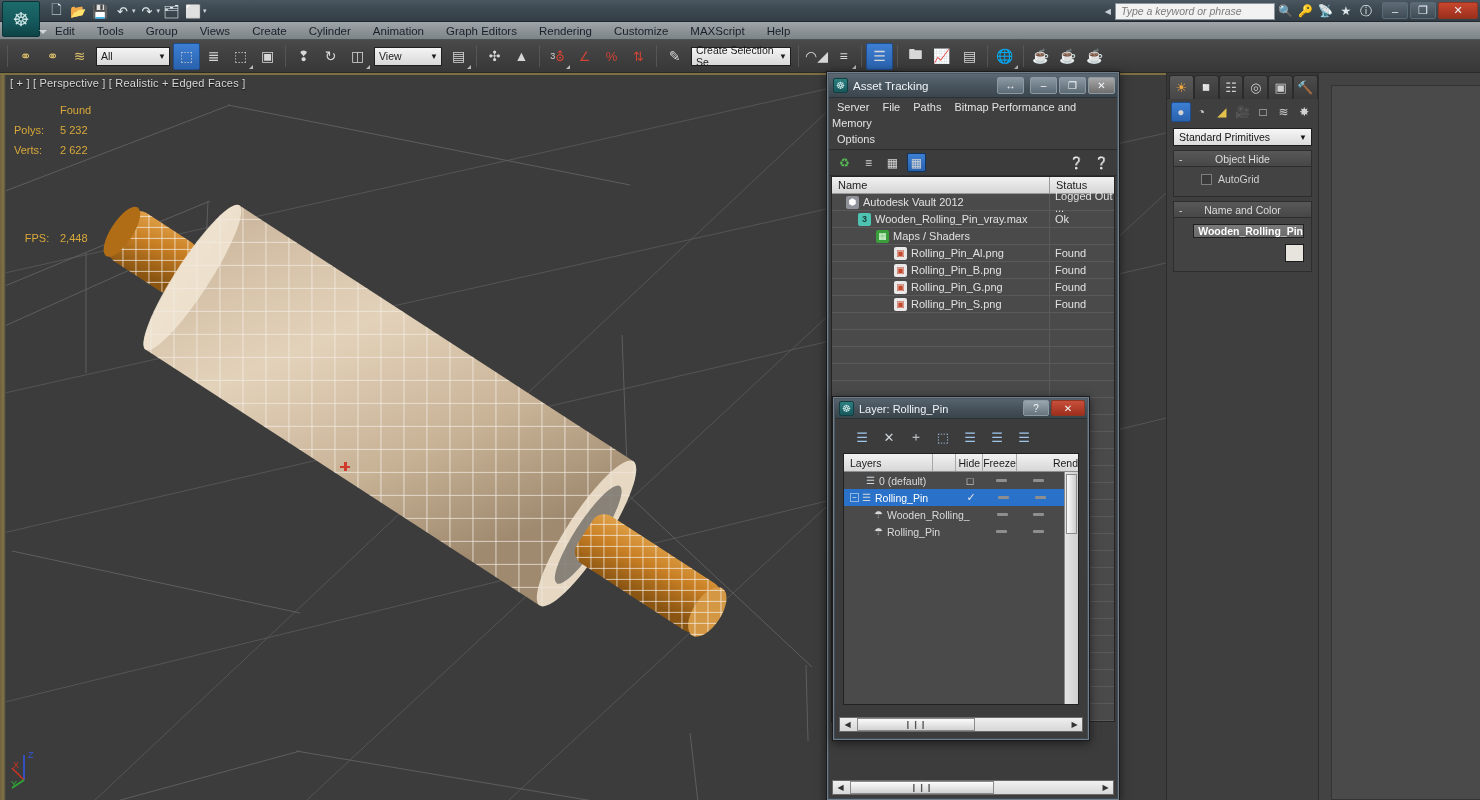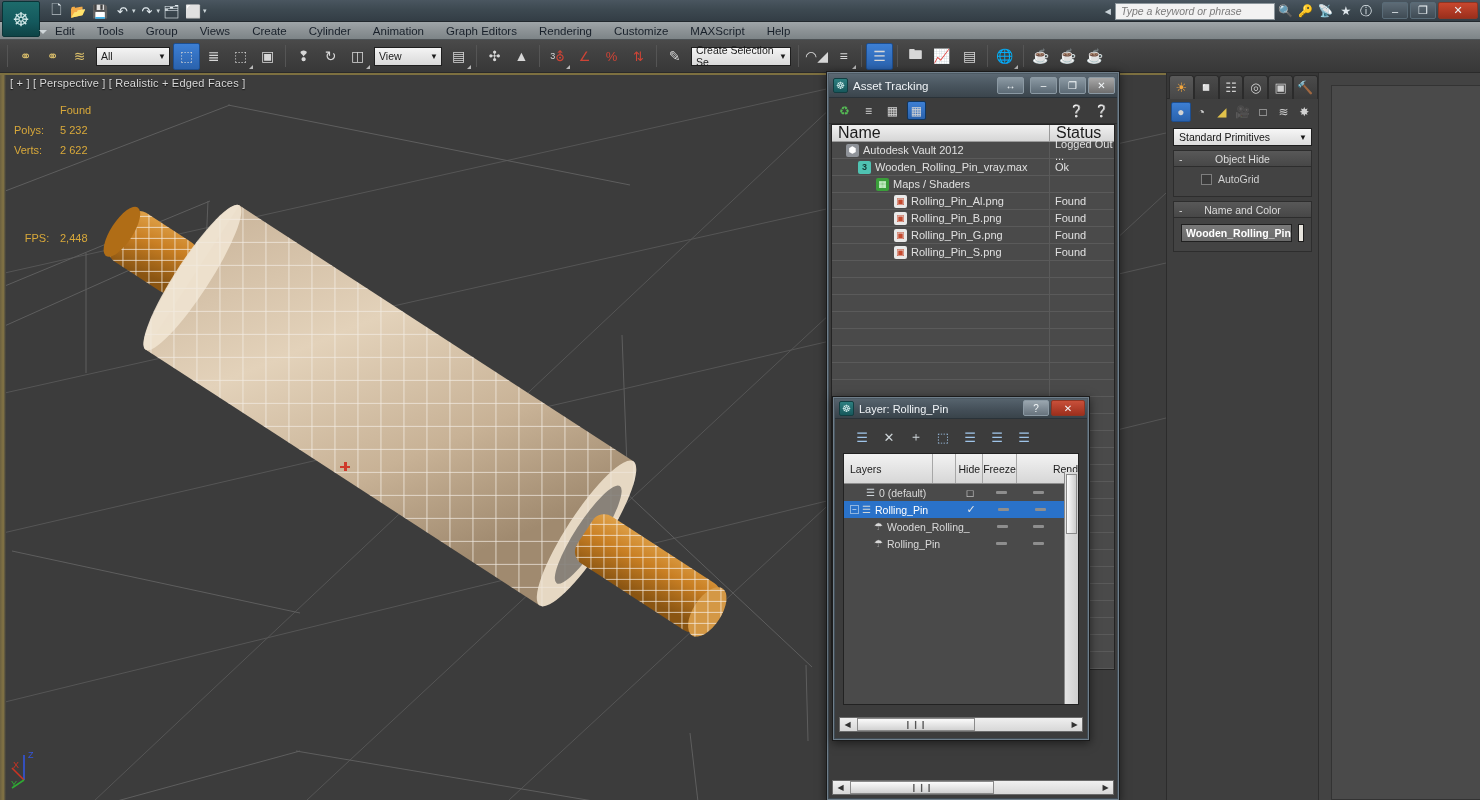--- a/index.html
+++ b/index.html
@@ -141,21 +141,21 @@
   .rollout-head .minus { position: absolute; left: 5px; color: #dcdcdc; }
   .rollout-body { padding: 4px 5px 6px 5px; }
   .chk-row { display: flex; align-items: center; gap: 6px; padding: 2px 0 5px 22px; }
   .chk { width: 11px; height: 11px; background: #3a3a3a; border: 1px solid #7e7e7e; }
   .chk-lbl { color: #d0d0d0; font-size: 10.5px; }
   .btn-grid { display: grid; grid-template-columns: 1fr 1fr; gap: 3px; }
   .prim-btn {
     height: 17px; background: linear-gradient(180deg,#4e4e4e,#3f3f3f); border: 1px solid #2b2b2b;
     color: #d7d7d7; font-size: 10.5px; display: flex; align-items: center; justify-content: center;
   }
-  .namecolor-row { display: flex; gap: 6px; align-items: flex-end; padding: 2px 2px 3px 2px; }
+  .namecolor-row { display: flex; gap: 6px; align-items: flex-end; padding: 2px 2px 3px 2px; flex-direction: column; }
   .name-field {
     flex: 1; height: 18px; background: linear-gradient(180deg,#7a7a7a,#6a6a6a); border: 1px solid #202020;
     color: #fff; font-size: 10.5px; font-weight: bold; display: flex; align-items: center; padding-left: 4px;
   }
   .color-swatch { width: 19px; height: 18px; background: #e7e4dd; border: 1px solid #1c1c1c; }
 
   
   .gutter { position: absolute; left: 1318px; top: 73px; width: 162px; height: 727px; background: #434343;
             border-left: 1px solid #2e2e2e; }
   .gutter-inner { position: absolute; left: 12px; top: 12px; right: -1px; bottom: 0; background: #4a4a4a;
@@ -199,21 +199,21 @@
   .at-toolbar {
     height: 26px; background: #3c3c3c; display: flex; align-items: center; padding: 0 6px; gap: 5px;
     position: relative; border-bottom: 1px solid #2e2e2e;
   }
   .at-tb { width: 19px; height: 19px; display: flex; align-items: center; justify-content: center;
            font-size: 12px; color: #d4d4d4; border-radius: 2px; }
   .at-tb.on { background: linear-gradient(180deg,#3d7fd4,#2a62ad); border: 1px solid #10365f; }
   .at-tb-right { position: absolute; right: 6px; display: flex; gap: 6px; }
   .at-table { background: #4a4a4a; margin: 0 2px; border: 1px solid #242424; }
   .at-hdr { display: flex; height: 17px; background: linear-gradient(180deg,#f1f1f1,#d6d6d6); border-bottom: 1px solid #9a9a9a; }
-  .at-hdr div { font-size: 16px; color: #1b1b1b; display: flex; align-items: center; padding-left: 6px; }
+  .at-hdr div { font-size: 11px; color: #1b1b1b; display: flex; align-items: center; padding-left: 6px; }
   .at-hdr .c1 { width: 218px; border-right: 1px solid #9a9a9a; }
   .at-hdr .c2 { flex: 1; }
   .at-row { display: flex; height: 17px; border-bottom: 1px solid #5a5a5a; }
   .at-row .c1 { width: 218px; border-right: 1px solid #5a5a5a; display: flex; align-items: center;
                 color: #e0e0e0; font-size: 11px; }
   .at-row .c2 { flex: 1; display: flex; align-items: center; color: #e0e0e0; font-size: 11px; padding-left: 5px; }
   .at-row.empty { height: 17px; }
   .rowicon { width: 13px; height: 13px; margin-right: 4px; display: inline-flex; align-items: center;
              justify-content: center; font-size: 9px; border-radius: 2px; flex: none; }
   .ic-vault { background: #8f9399; color: #fff; }
@@ -243,21 +243,21 @@
   .ly-wbtn { width: 26px; height: 16px; border: 1px solid #8b99a3; border-radius: 2px;
              background: linear-gradient(180deg,#9aa6af,#67737d); color: #f2f6f8; font-size: 10px;
              display: flex; align-items: center; justify-content: center; }
   .ly-wbtn.close { background: linear-gradient(180deg,#c8503a,#9c2f1d); border-color: #8e3523; width: 34px; }
   .ly-body { background: #3c3c3c; padding: 5px 4px 4px 4px; height: calc(100% - 20px); position: relative; }
   .ly-toolbar { height: 26px; display: flex; align-items: center; gap: 9px; padding-left: 14px; }
   .ly-tb { width: 18px; height: 18px; display: flex; align-items: center; justify-content: center;
            color: #cfd6da; font-size: 13px; }
   .ly-table { margin: 3px 4px 0 4px; background: #4a4a4a; border: 1px solid #222; height: 252px;
               position: relative; overflow: hidden; }
-  .ly-hdr { display: flex; height: 30px; background: linear-gradient(180deg,#f2f2f2,#d7d7d7);
+  .ly-hdr { display: flex; height: 18px; background: linear-gradient(180deg,#f2f2f2,#d7d7d7);
             border-bottom: 1px solid #8e8e8e; }
   .ly-hdr div { font-size: 10.5px; color: #1b1b1b; display: flex; align-items: center; }
   .ly-hdr .h-name { width: 112px; padding-left: 6px; border-right: 1px solid #a7a7a7; }
   .ly-hdr .h-blank { width: 30px; border-right: 1px solid #a7a7a7; }
   .ly-hdr .h-hide { width: 34px; justify-content: center; border-right: 1px solid #a7a7a7; }
   .ly-hdr .h-freeze { width: 40px; justify-content: center; border-right: 1px solid #a7a7a7; }
   .ly-hdr .h-render { flex: 1; padding-left: 4px; margin-left: 32px; }
   .ly-row { display: flex; height: 17px; align-items: center; }
   .ly-row.sel { background: #2a72c9; }
   .ly-row .r-name { width: 112px; display: flex; align-items: center; color: #dadada; font-size: 10.5px; }
@@ -569,20 +569,28 @@
           <span class="at-ico">☸</span>
           <span class="at-title">Asset Tracking</span>
           <div class="at-wbtns">
             <div class="at-wbtn">↔</div>
             <div class="at-wbtn" style="margin-left:4px">–</div>
             <div class="at-wbtn">❐</div>
             <div class="at-wbtn close">✕</div>
           </div>
         </div>
 
+        <div class="at-menubar">
+          <span>Server</span>
+          <span>File</span>
+          <span>Paths</span>
+          <span>Bitmap Performance and Memory</span>
+          <br>
+          <span>Options</span>
+        </div>
 
         <div class="at-toolbar">
           <div class="at-tb" style="color:#55bb55">♻</div>
           <div class="at-tb">≡</div>
           <div class="at-tb">▦</div>
           <div class="at-tb on">▦</div>
           <div class="at-tb-right">
             <div class="at-tb">❔</div>
             <div class="at-tb">❔</div>
           </div>

